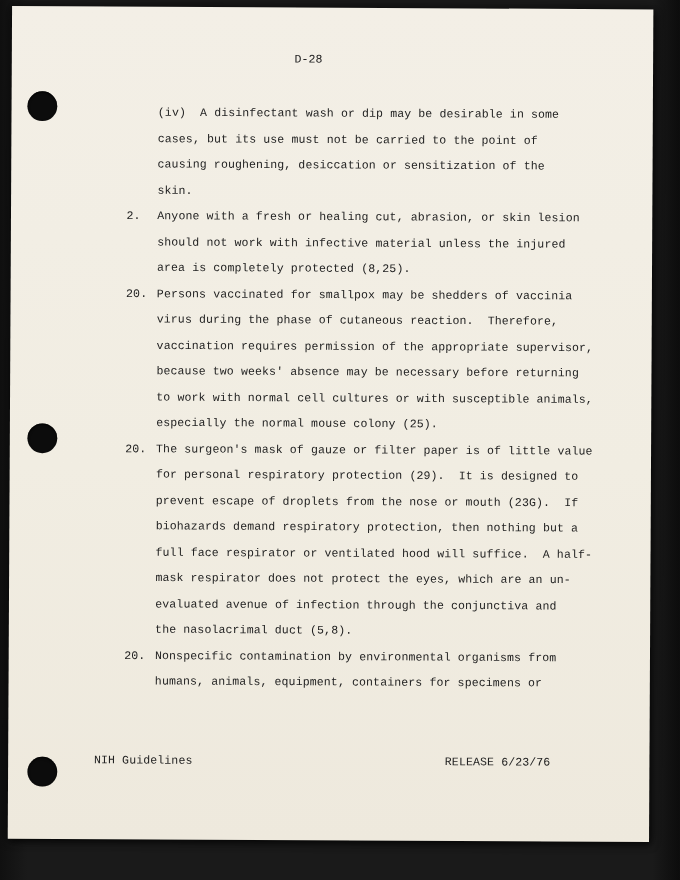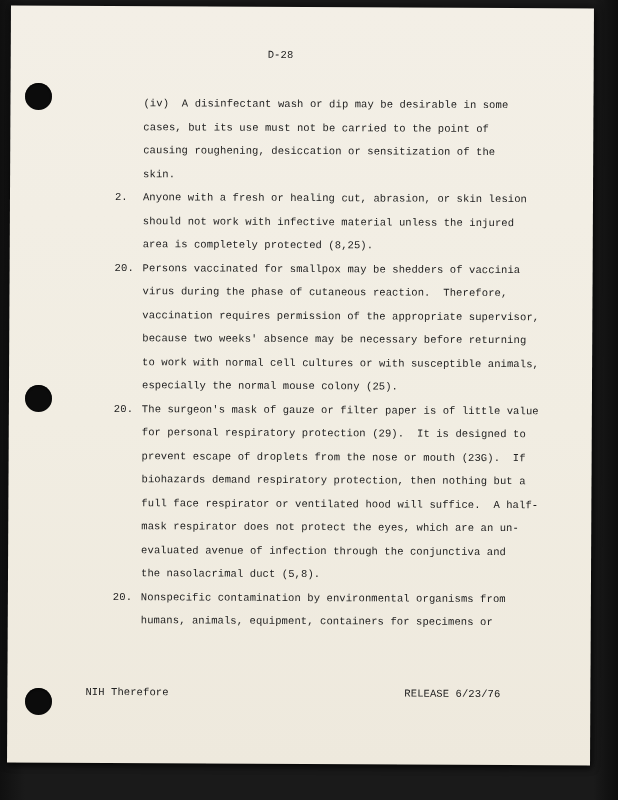--- a/index.html
+++ b/index.html
@@ -135,21 +135,21 @@
         <div class="para">
           <span class="marker">20.</span>
           <div class="lines">
             <div class="line">Nonspecific contamination by environmental organisms from</div>
             <div class="line">humans, animals, equipment, containers for specimens or</div>
           </div>
         </div>
       </div>
 
     <div class="page-footer">
-      <span>NIH Therefore</span>
+      <span>NIH Guidelines</span>
       <span>RELEASE 6/23/76</span>
     </div>
   </div>
 
   <div class="hole hole-1"></div>
   <div class="hole hole-2"></div>
   <div class="hole hole-3"></div>
 </div>
 
 </body></html>

